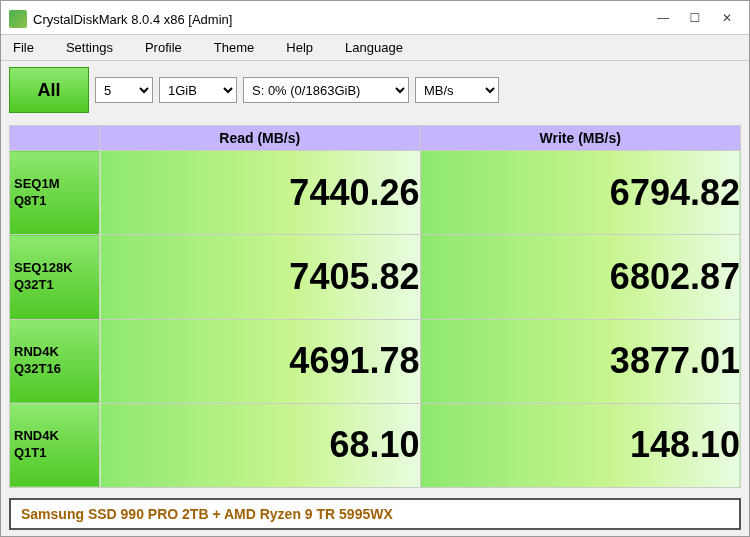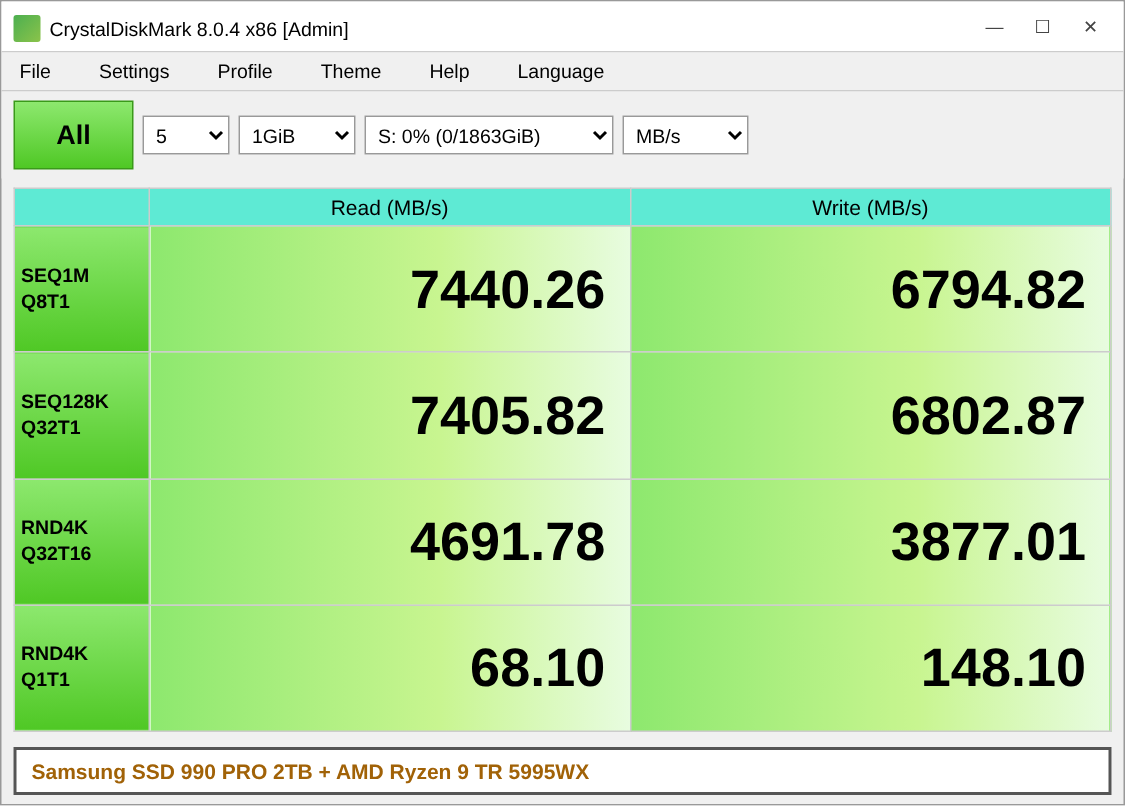--- a/index.html
+++ b/index.html
@@ -113,44 +113,43 @@
       flex-direction: column;
       gap: 0;
     }
     .bench-table {
       width: 100%;
       border-collapse: collapse;
       flex: 1;
     }
     .bench-table th {
       font-size: 14px;
-      font-weight: normal;
+      font-weight: bold;
       text-align: center;
       padding: 4px 0;
-      background: #5eead4;
+      background: #c4b5fd;
       border: 1px solid #ccc;
     }
     .bench-table td {
       border: 1px solid #ccc;
       vertical-align: middle;
     }
     .row-label {
       background: linear-gradient(to bottom, #8de86e, #4fc825);
       border: 1px solid #3a9a1a;
       font-weight: bold;
       font-size: 13px;
       text-align: left;
       width: 90px;
       height: 68px;
       padding: 4px;
       line-height: 1.3;
     }
     .bench-value {
       text-align: right;
-      padding-right: 16px;
       font-size: 36px;
       font-weight: bold;
       background: linear-gradient(to right, #8de86e 0%, #c8f590 60%, #e8fce0 100%);
       height: 68px;
       vertical-align: middle;
     }
     .status-bar {
       border: 2px solid #555;
       background: #fff;
       padding: 6px 10px;

